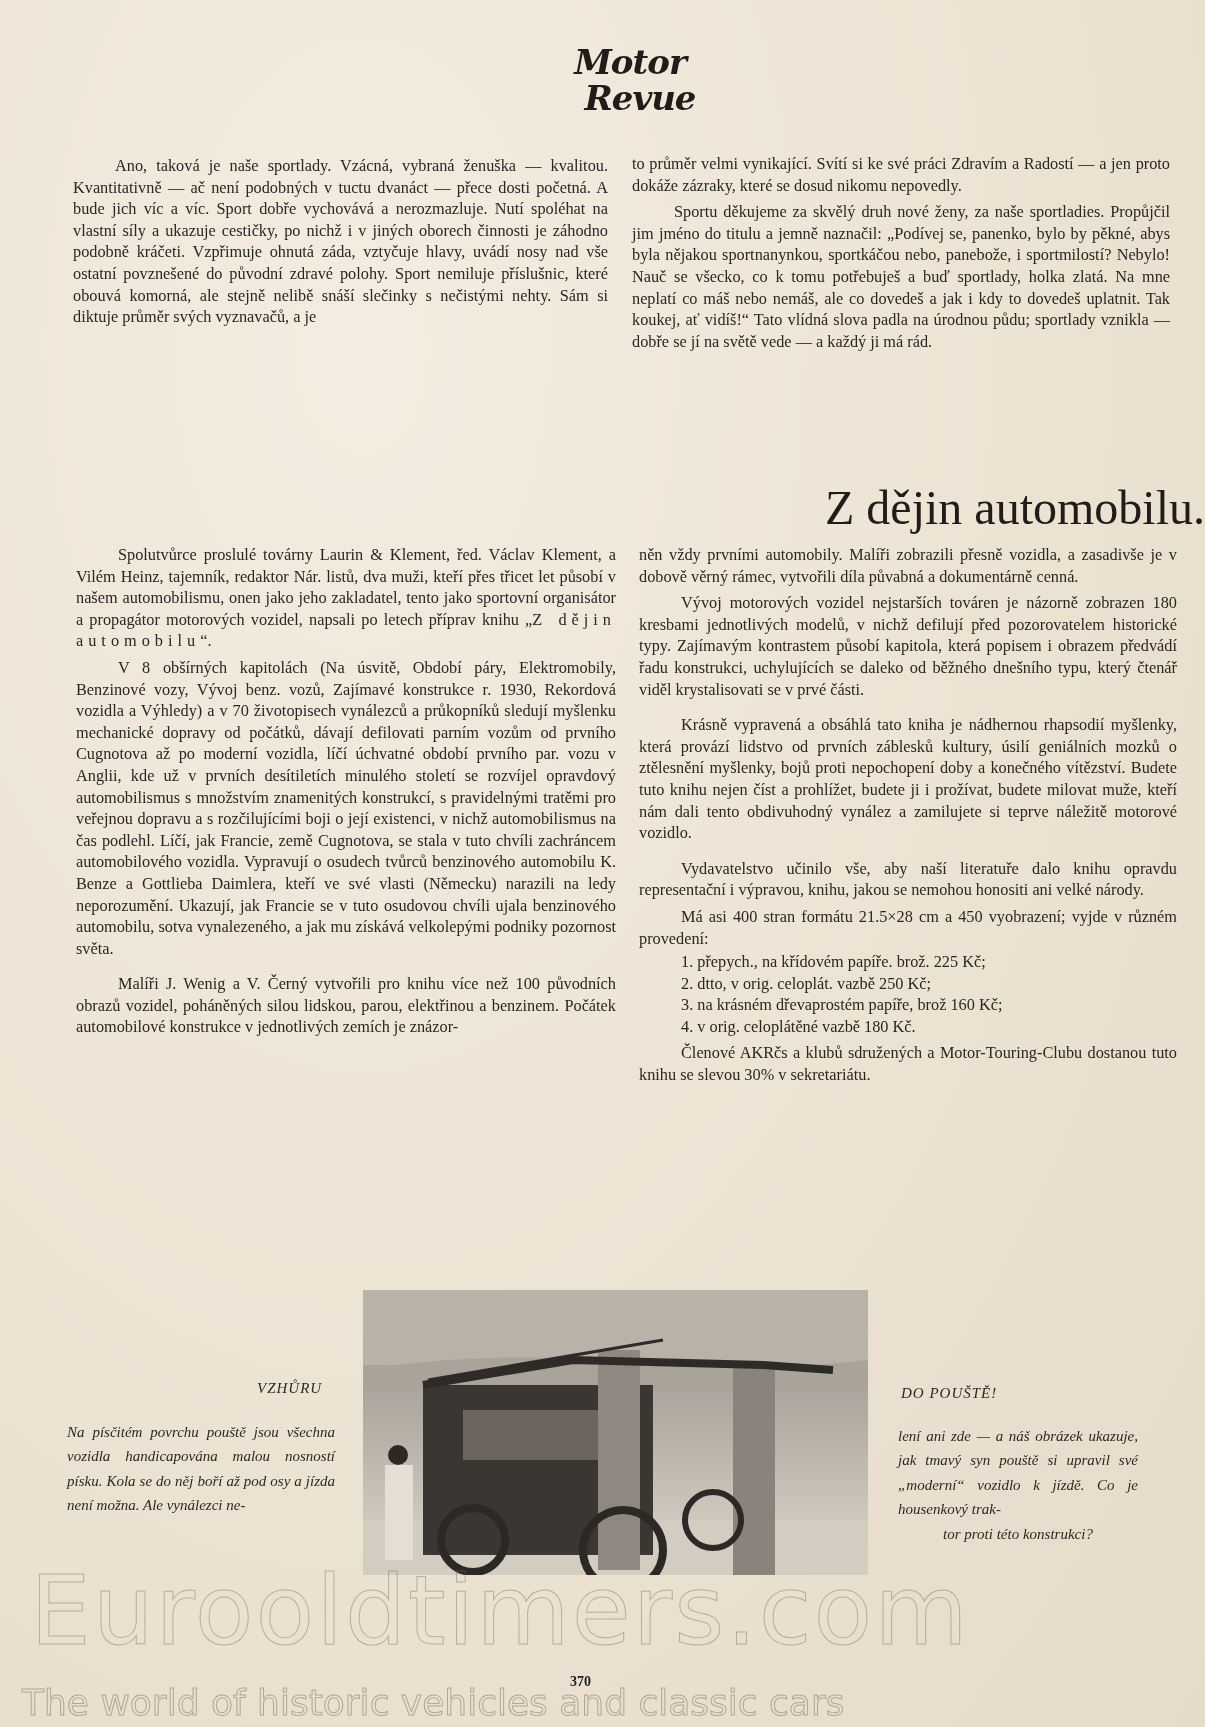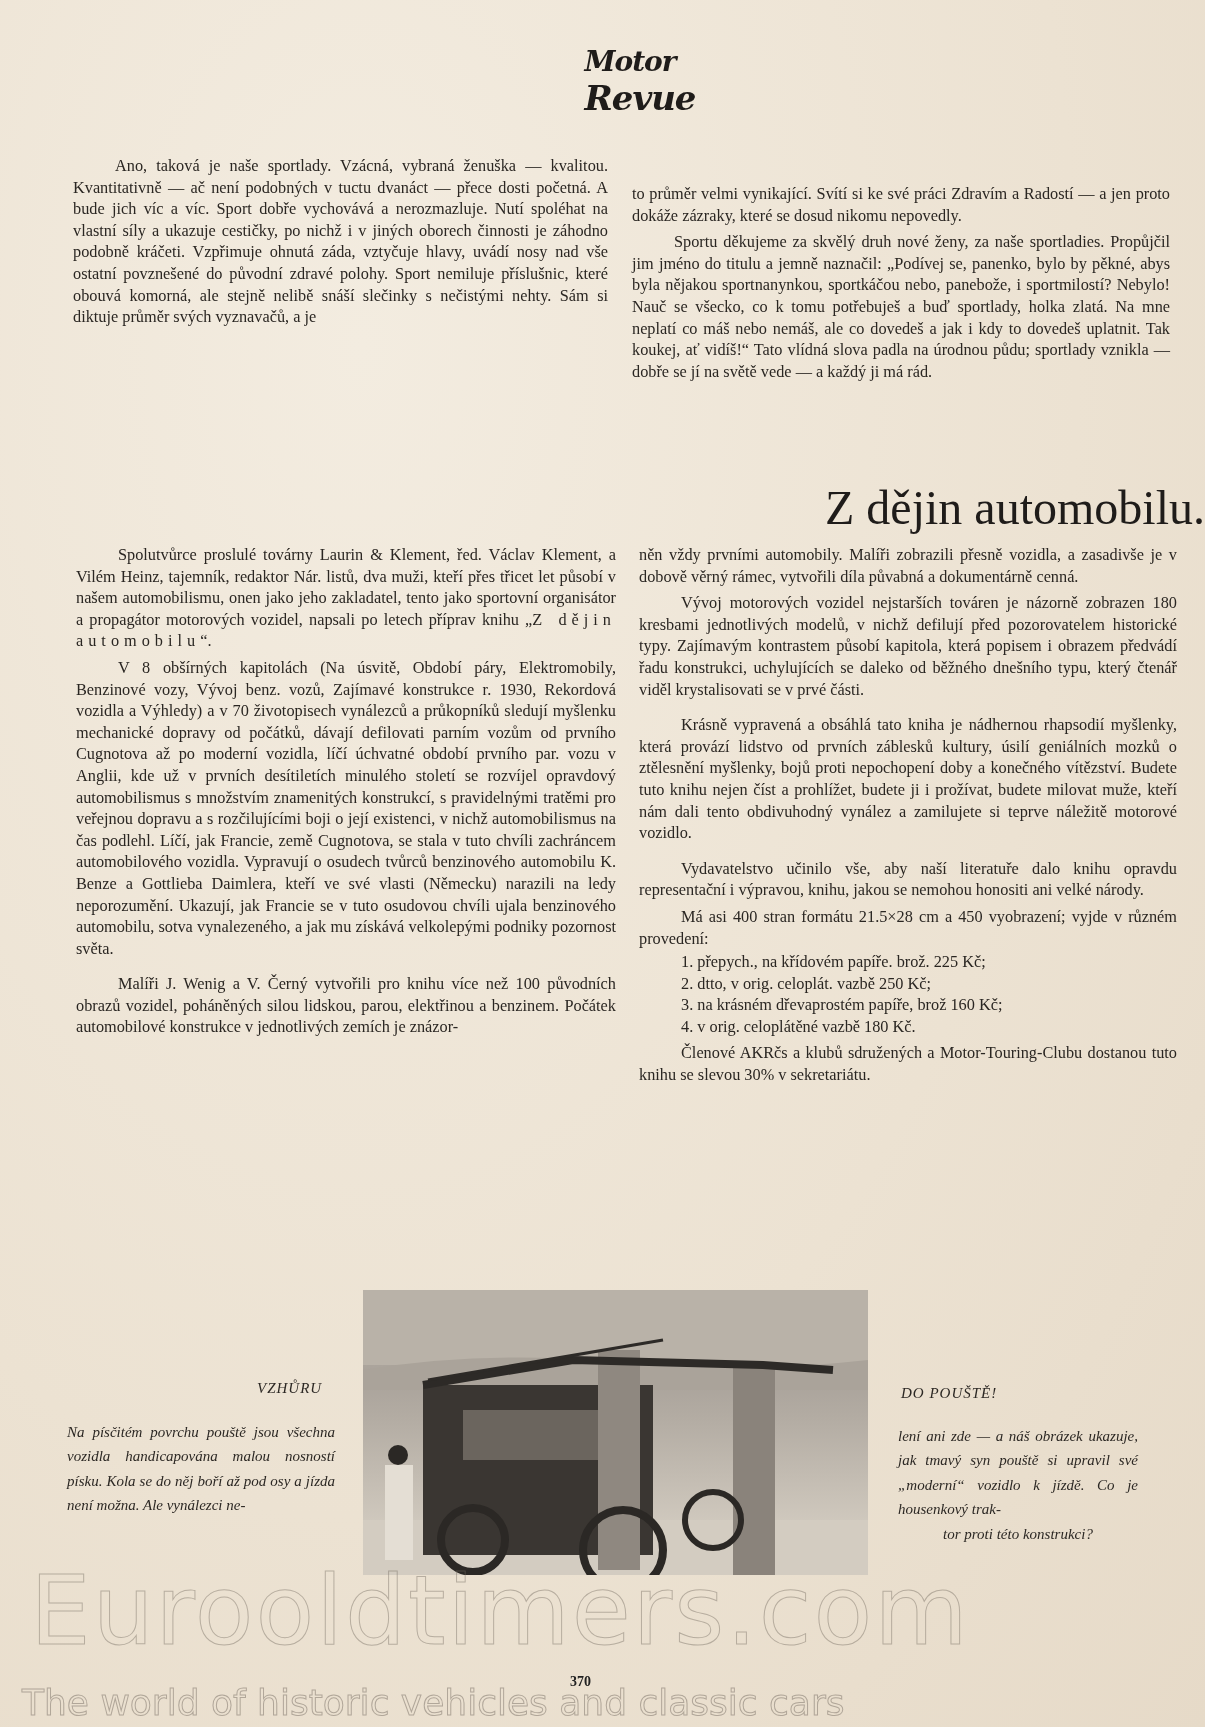--- a/index.html
+++ b/index.html
@@ -8,31 +8,31 @@
     background: #efe6d8;
     background-image: radial-gradient(ellipse at 30% 20%, #f3ece0 0%, #ece2d2 60%, #e6dac8 100%);
     font-family: "DejaVu Serif", "Liberation Serif", serif;
     color: #2a2622;
   }
   .logo {
     position: absolute; left: 560px; top: 44px; width: 140px;
     font-family: "DejaVu Serif", serif; font-style: italic; font-weight: bold;
     color: #1f1c1a; text-align: center; line-height: 36px;
   }
-  .logo .l1 { display: block; font-size: 28px; letter-spacing: -1px; }
+  .logo .l1 { display: block; font-size: 34px; letter-spacing: -1px; }
   .logo .l2 { display: block; font-size: 34px; letter-spacing: -1px; margin-left: 20px; }
   .col {
     position: absolute; font-size: 16.3px; line-height: 21.6px;
     text-align: justify; font-family: "Liberation Serif", serif;
   }
   .col p { margin: 0; }
   .col p.ind { text-indent: 42px; }
   .col p.gap { margin-top: 5px; }
   .col1 { left: 73px; top: 150px; width: 535px; }
-  .col2 { left: 632px; top: 153px; width: 538px; margin-top: 30px; }
+  .col2 { left: 632px; top: 153px; width: 538px; }
   .col3 { left: 76px; top: 544px; width: 540px; }
   .col4 { left: 632px; top: 544px; width: 538px; margin-left: 7px; }
   .title {
     position: absolute; left: 0; right: 0; top: 480px; text-align: right;
     font-family: "Liberation Serif", serif; font-size: 48px; color: #1f1c1a;
   }
   .spaced { letter-spacing: 5px; }
   .price-list { margin: 2px 0 0 0; padding: 0; list-style: none; }
   .price-list li { padding-left: 42px; text-align: left; }
   .caption {

